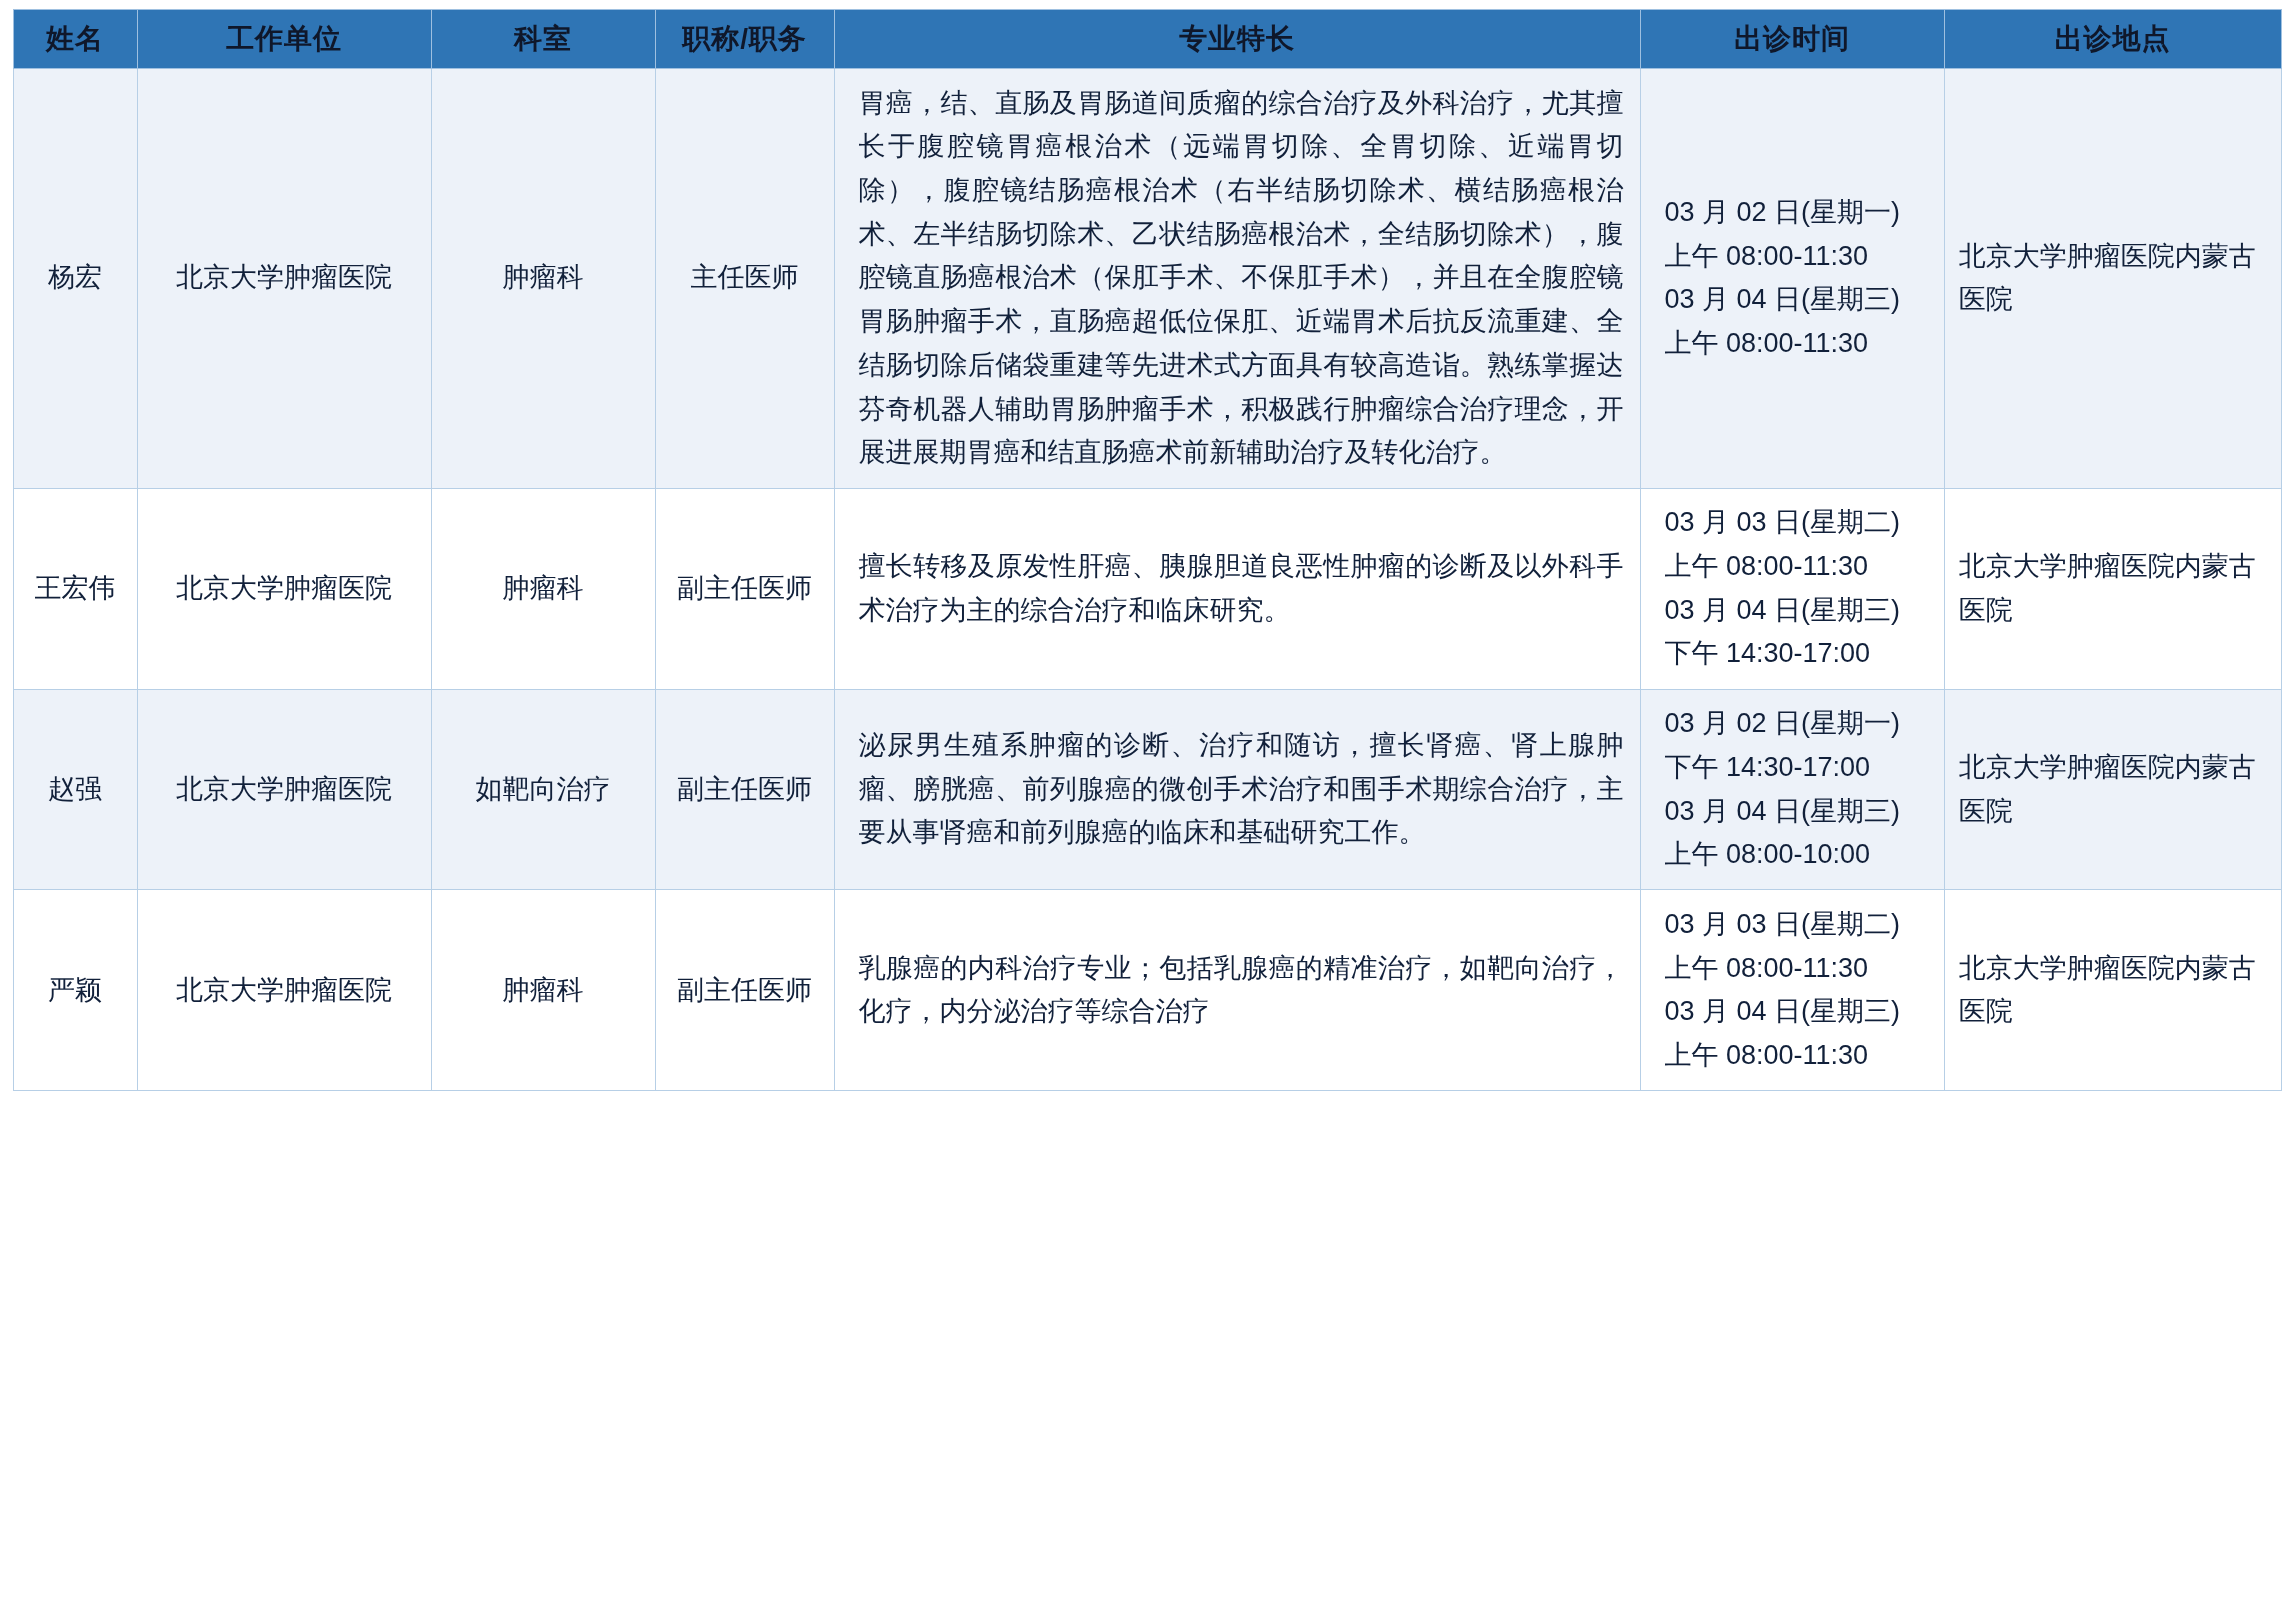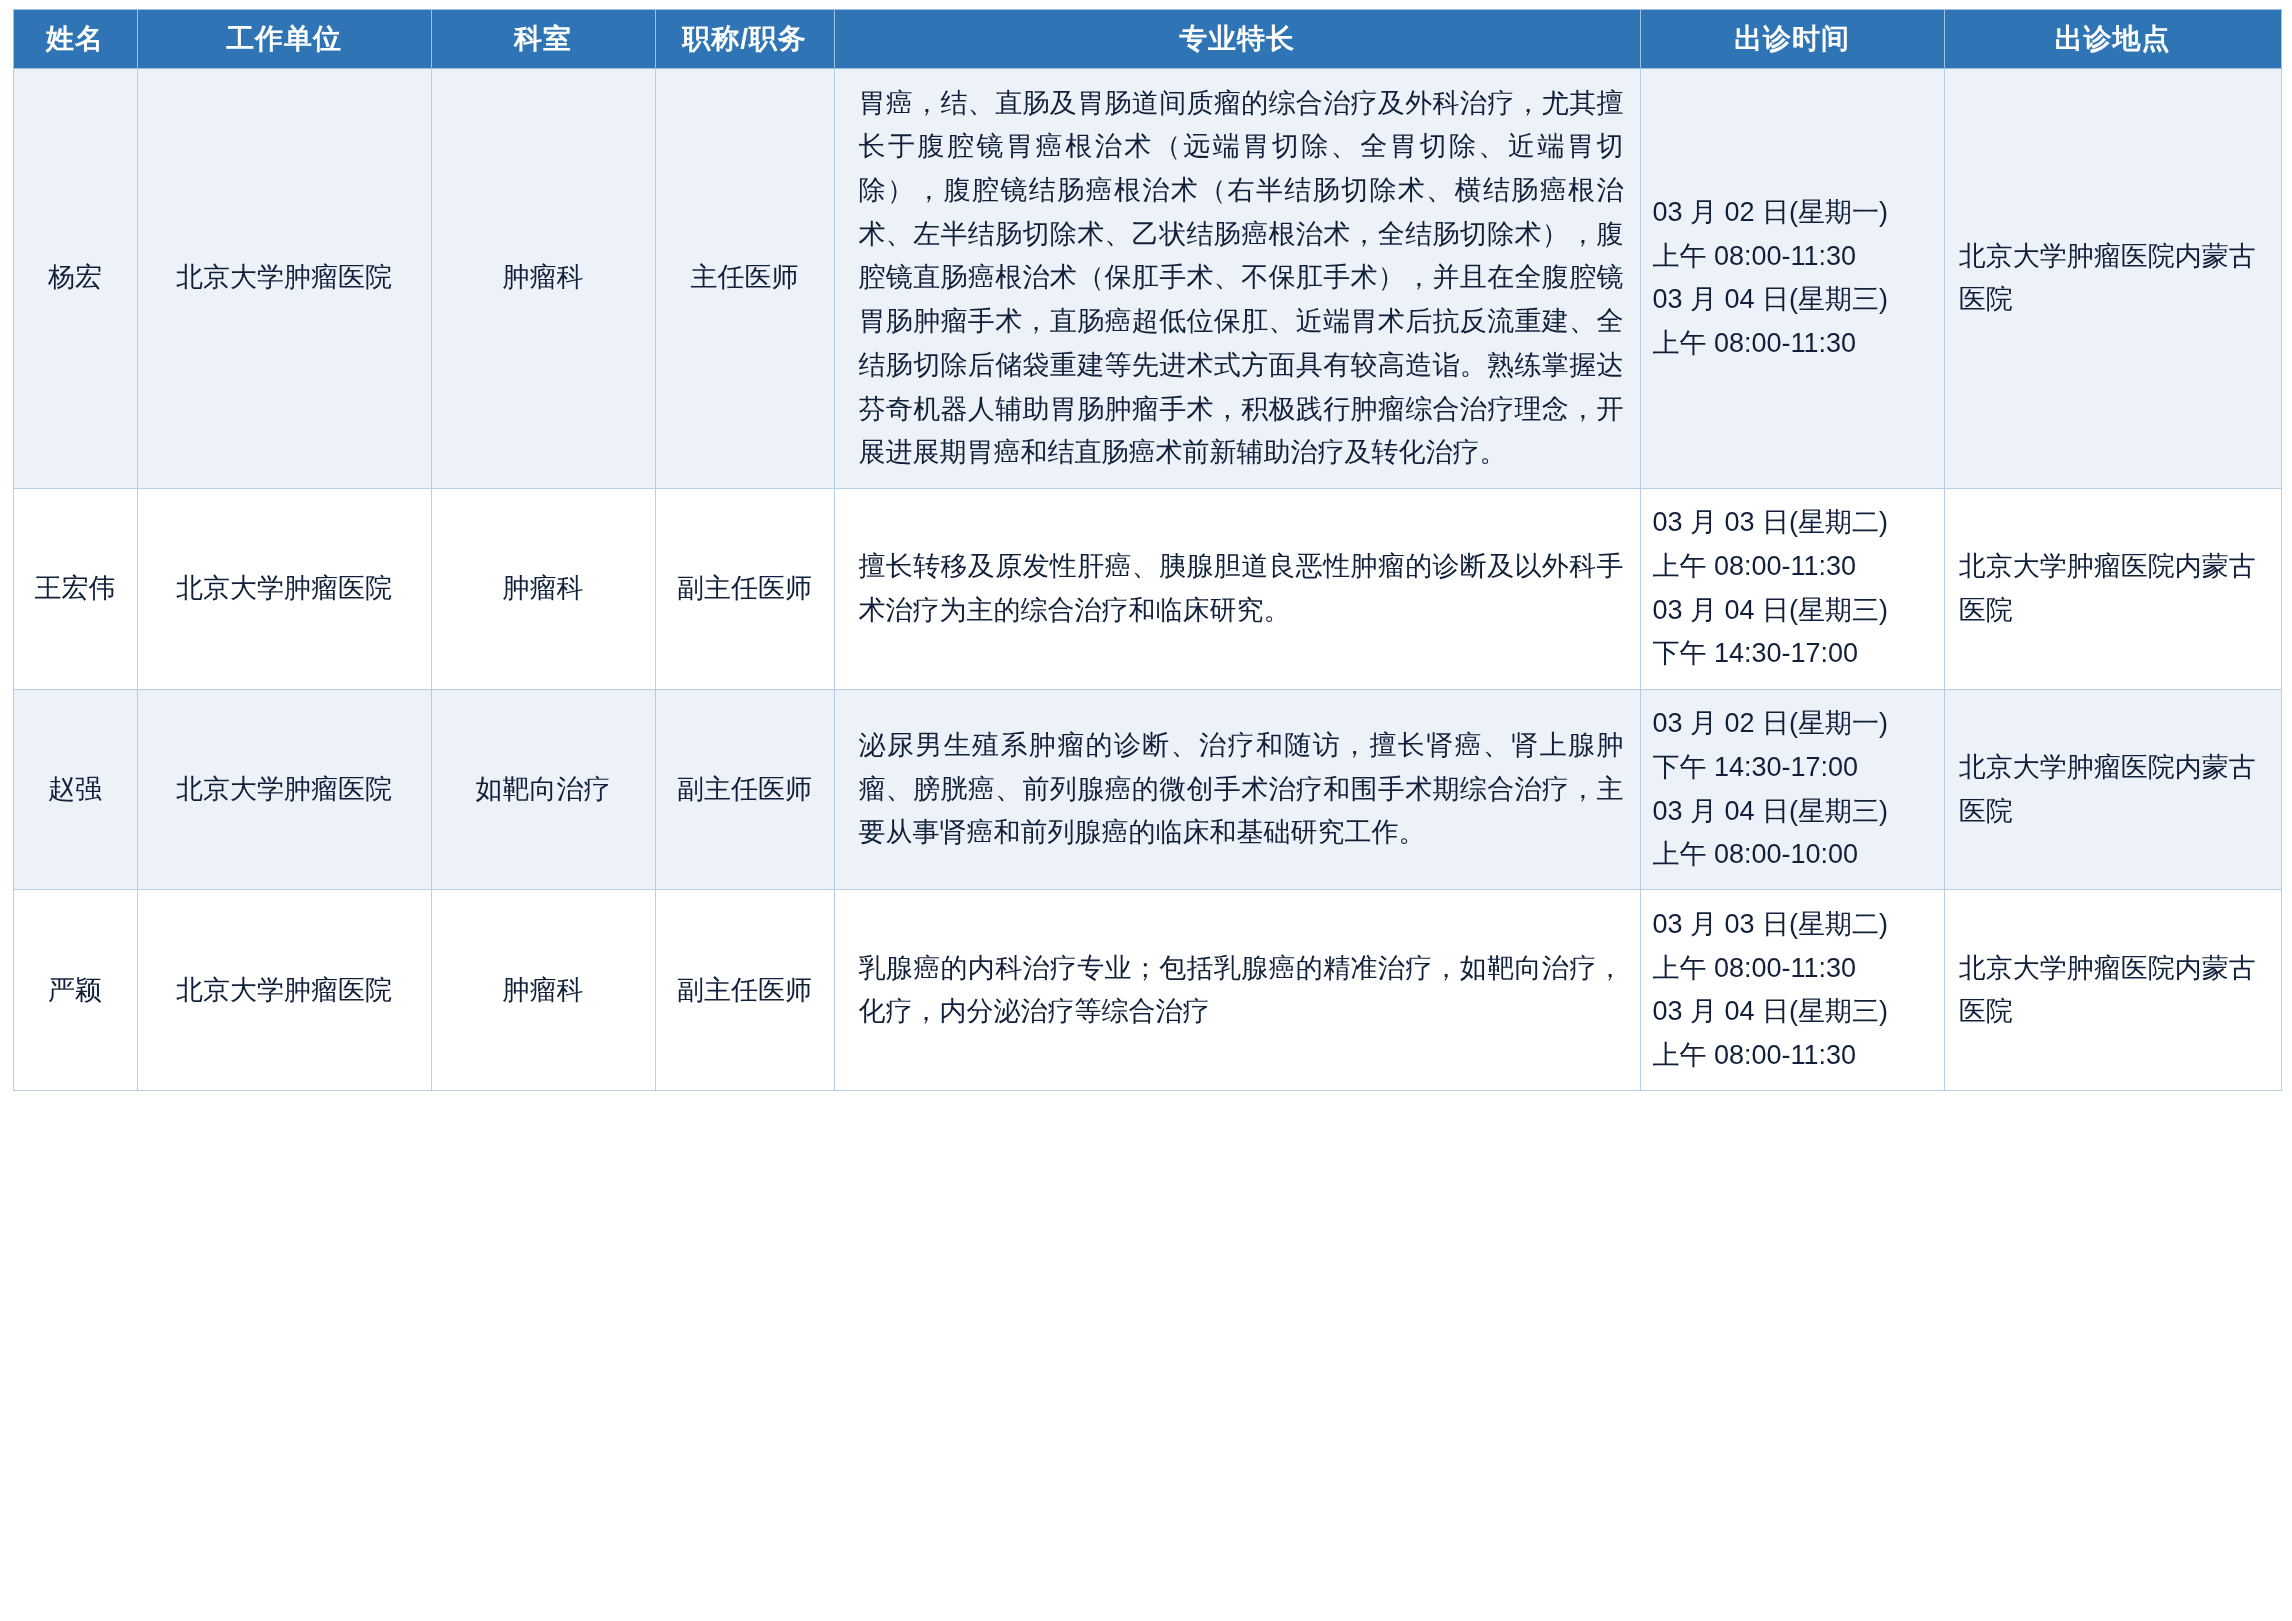--- a/index.html
+++ b/index.html
@@ -26,21 +26,21 @@
   table.schedule col.c-name      { width: 124px; }
   table.schedule col.c-unit      { width: 294px; }
   table.schedule col.c-dept      { width: 224px; }
   table.schedule col.c-title     { width: 179px; }
   table.schedule col.c-spec      { width: 806px; }
   table.schedule col.c-time      { width: 304px; }
   table.schedule col.c-place     { width: 337px; }
 
   thead th {
     background: #2f75b5;
-    color: #ffffff;
+    color: #0f172a;
     font-weight: bold;
     font-size: 28px;
     text-align: center;
     vertical-align: middle;
     height: 56px;
     border: 0.9px solid #9fc0e0;
     letter-spacing: 0.9px;
   }
   tbody td {
     border: 0.9px solid #b7cfe6;
@@ -58,21 +58,21 @@
     text-align: center;
   }
   td.spec {
     text-align: justify;
     text-justify: inter-ideograph;
     padding-left: 24px;
     padding-right: 16px;
   }
   td.time {
     text-align: left;
-    padding-left: 12px;
+    padding-left: 24px;
     white-space: pre-line;
   }
   td.place {
   }
 </style>
 </head>
 <body>
 
 <div class="sheet">
   <table class="schedule">

